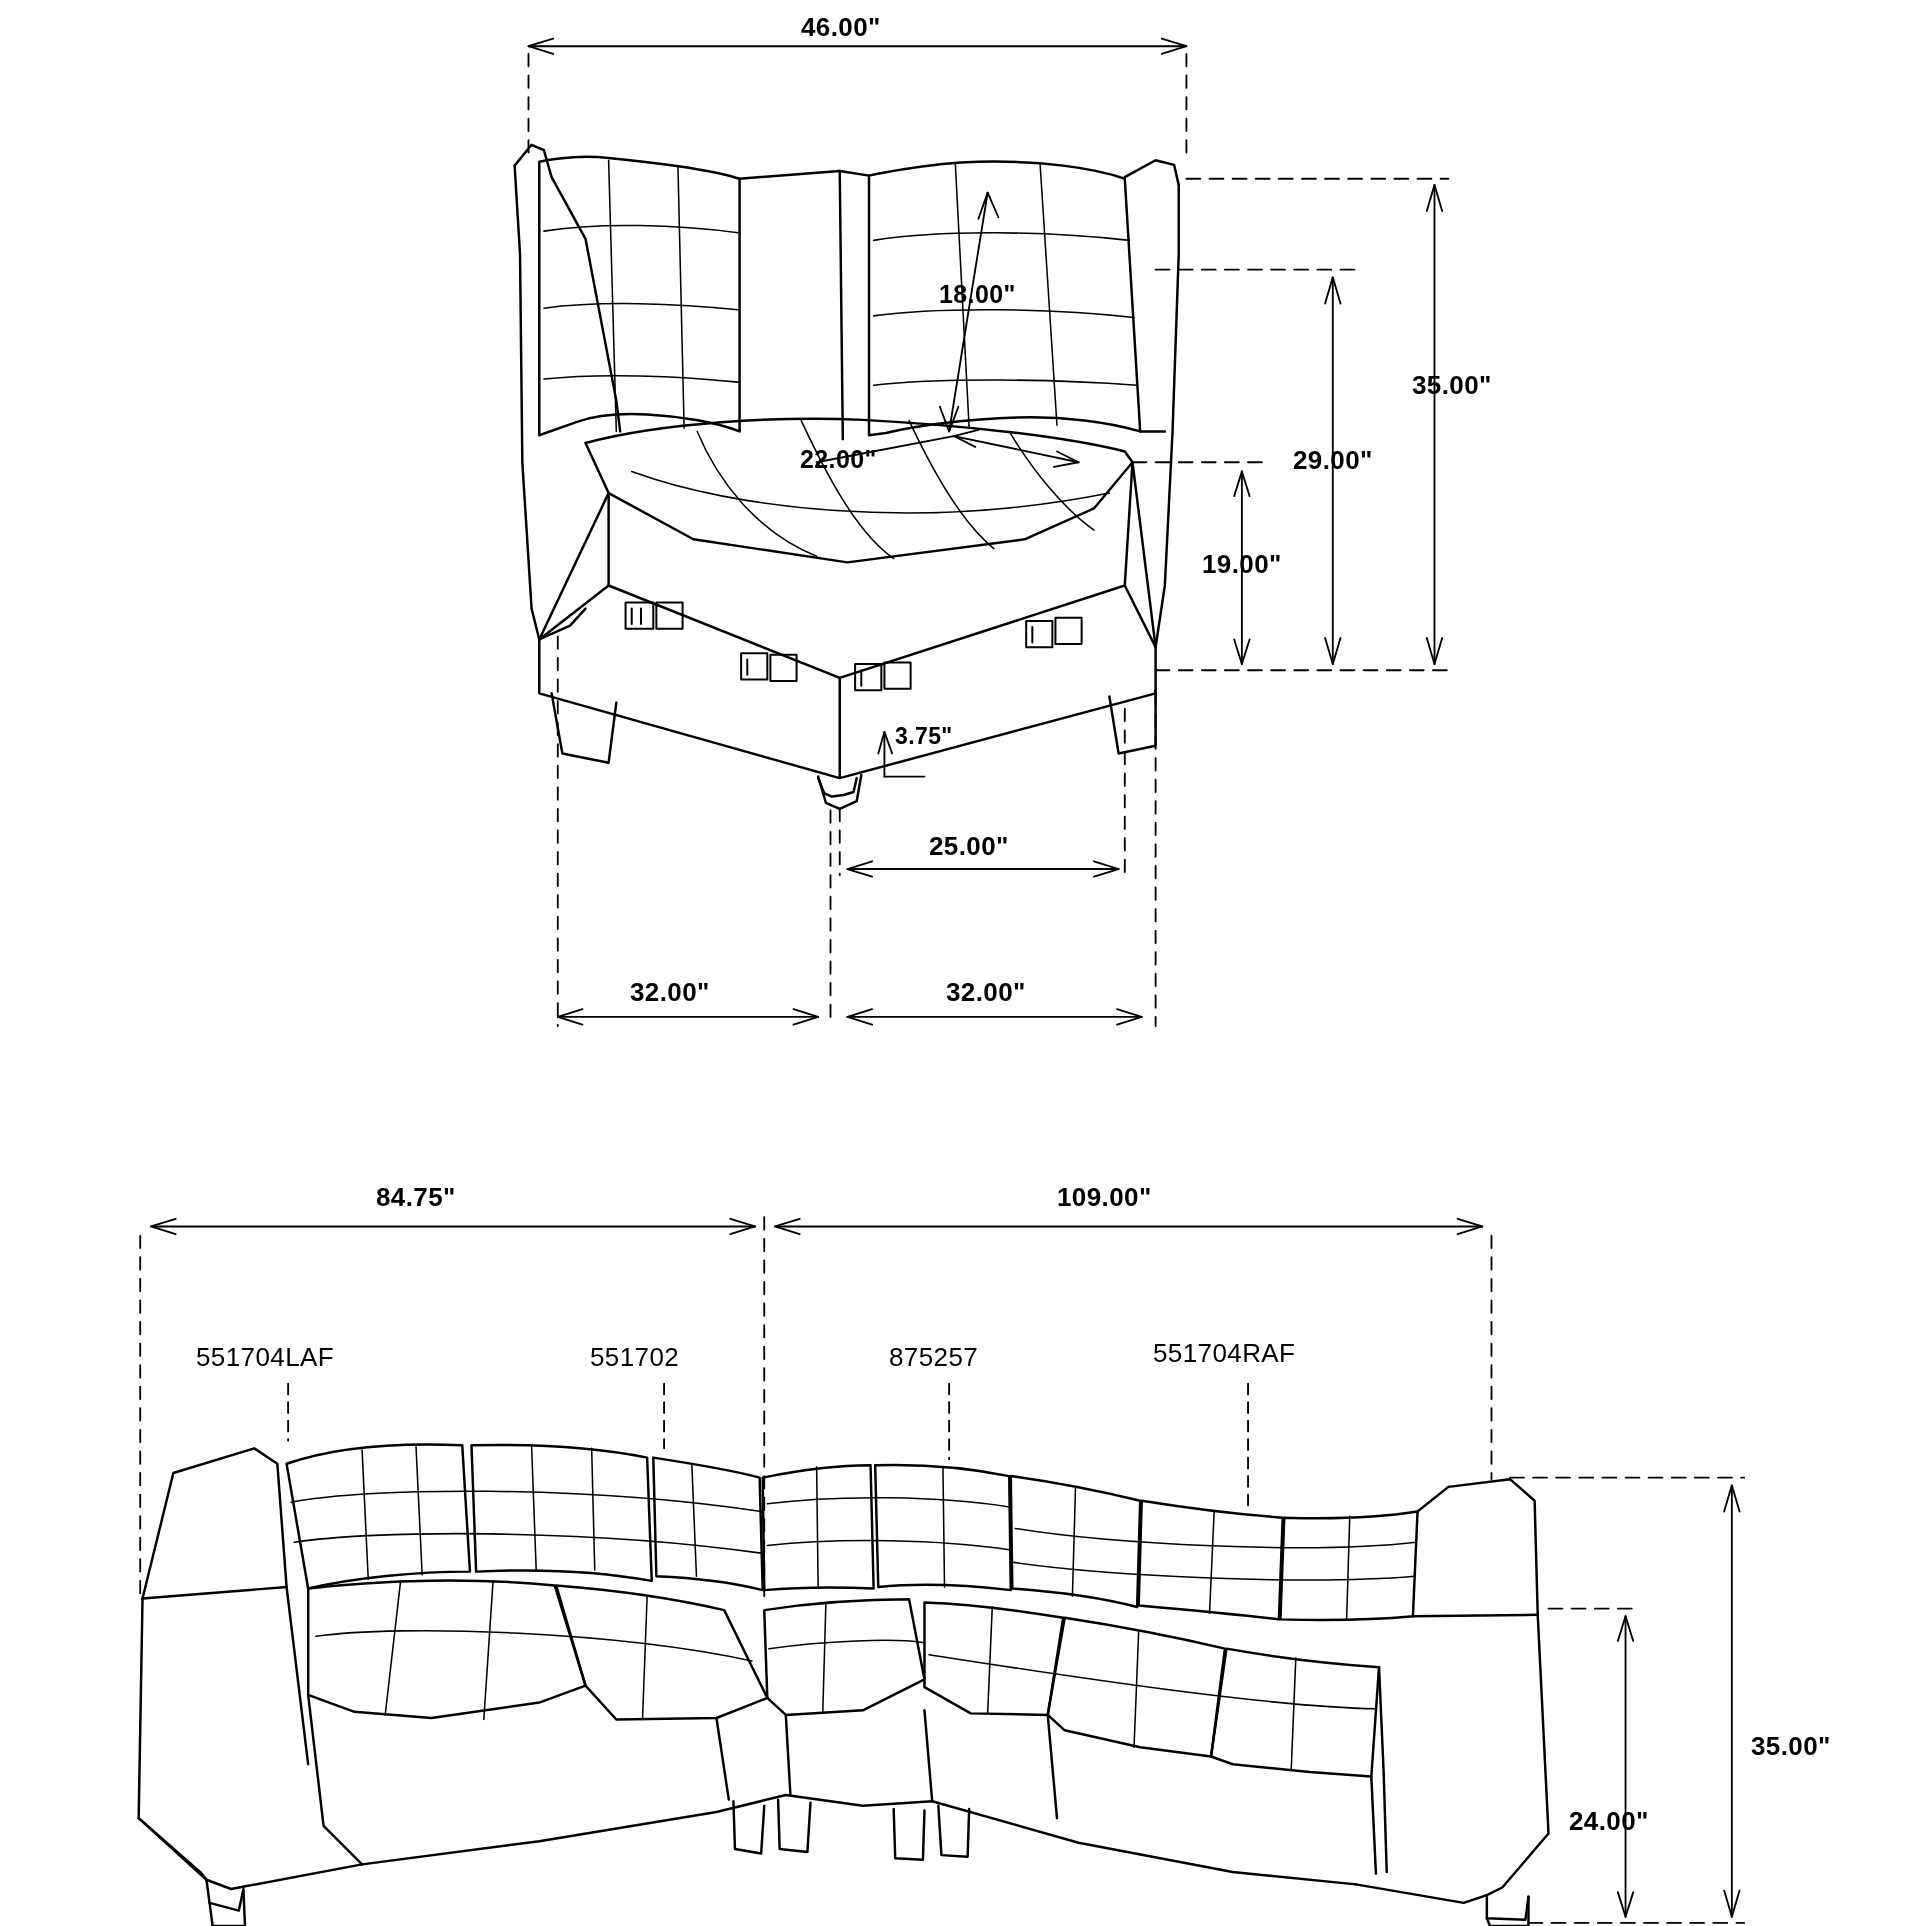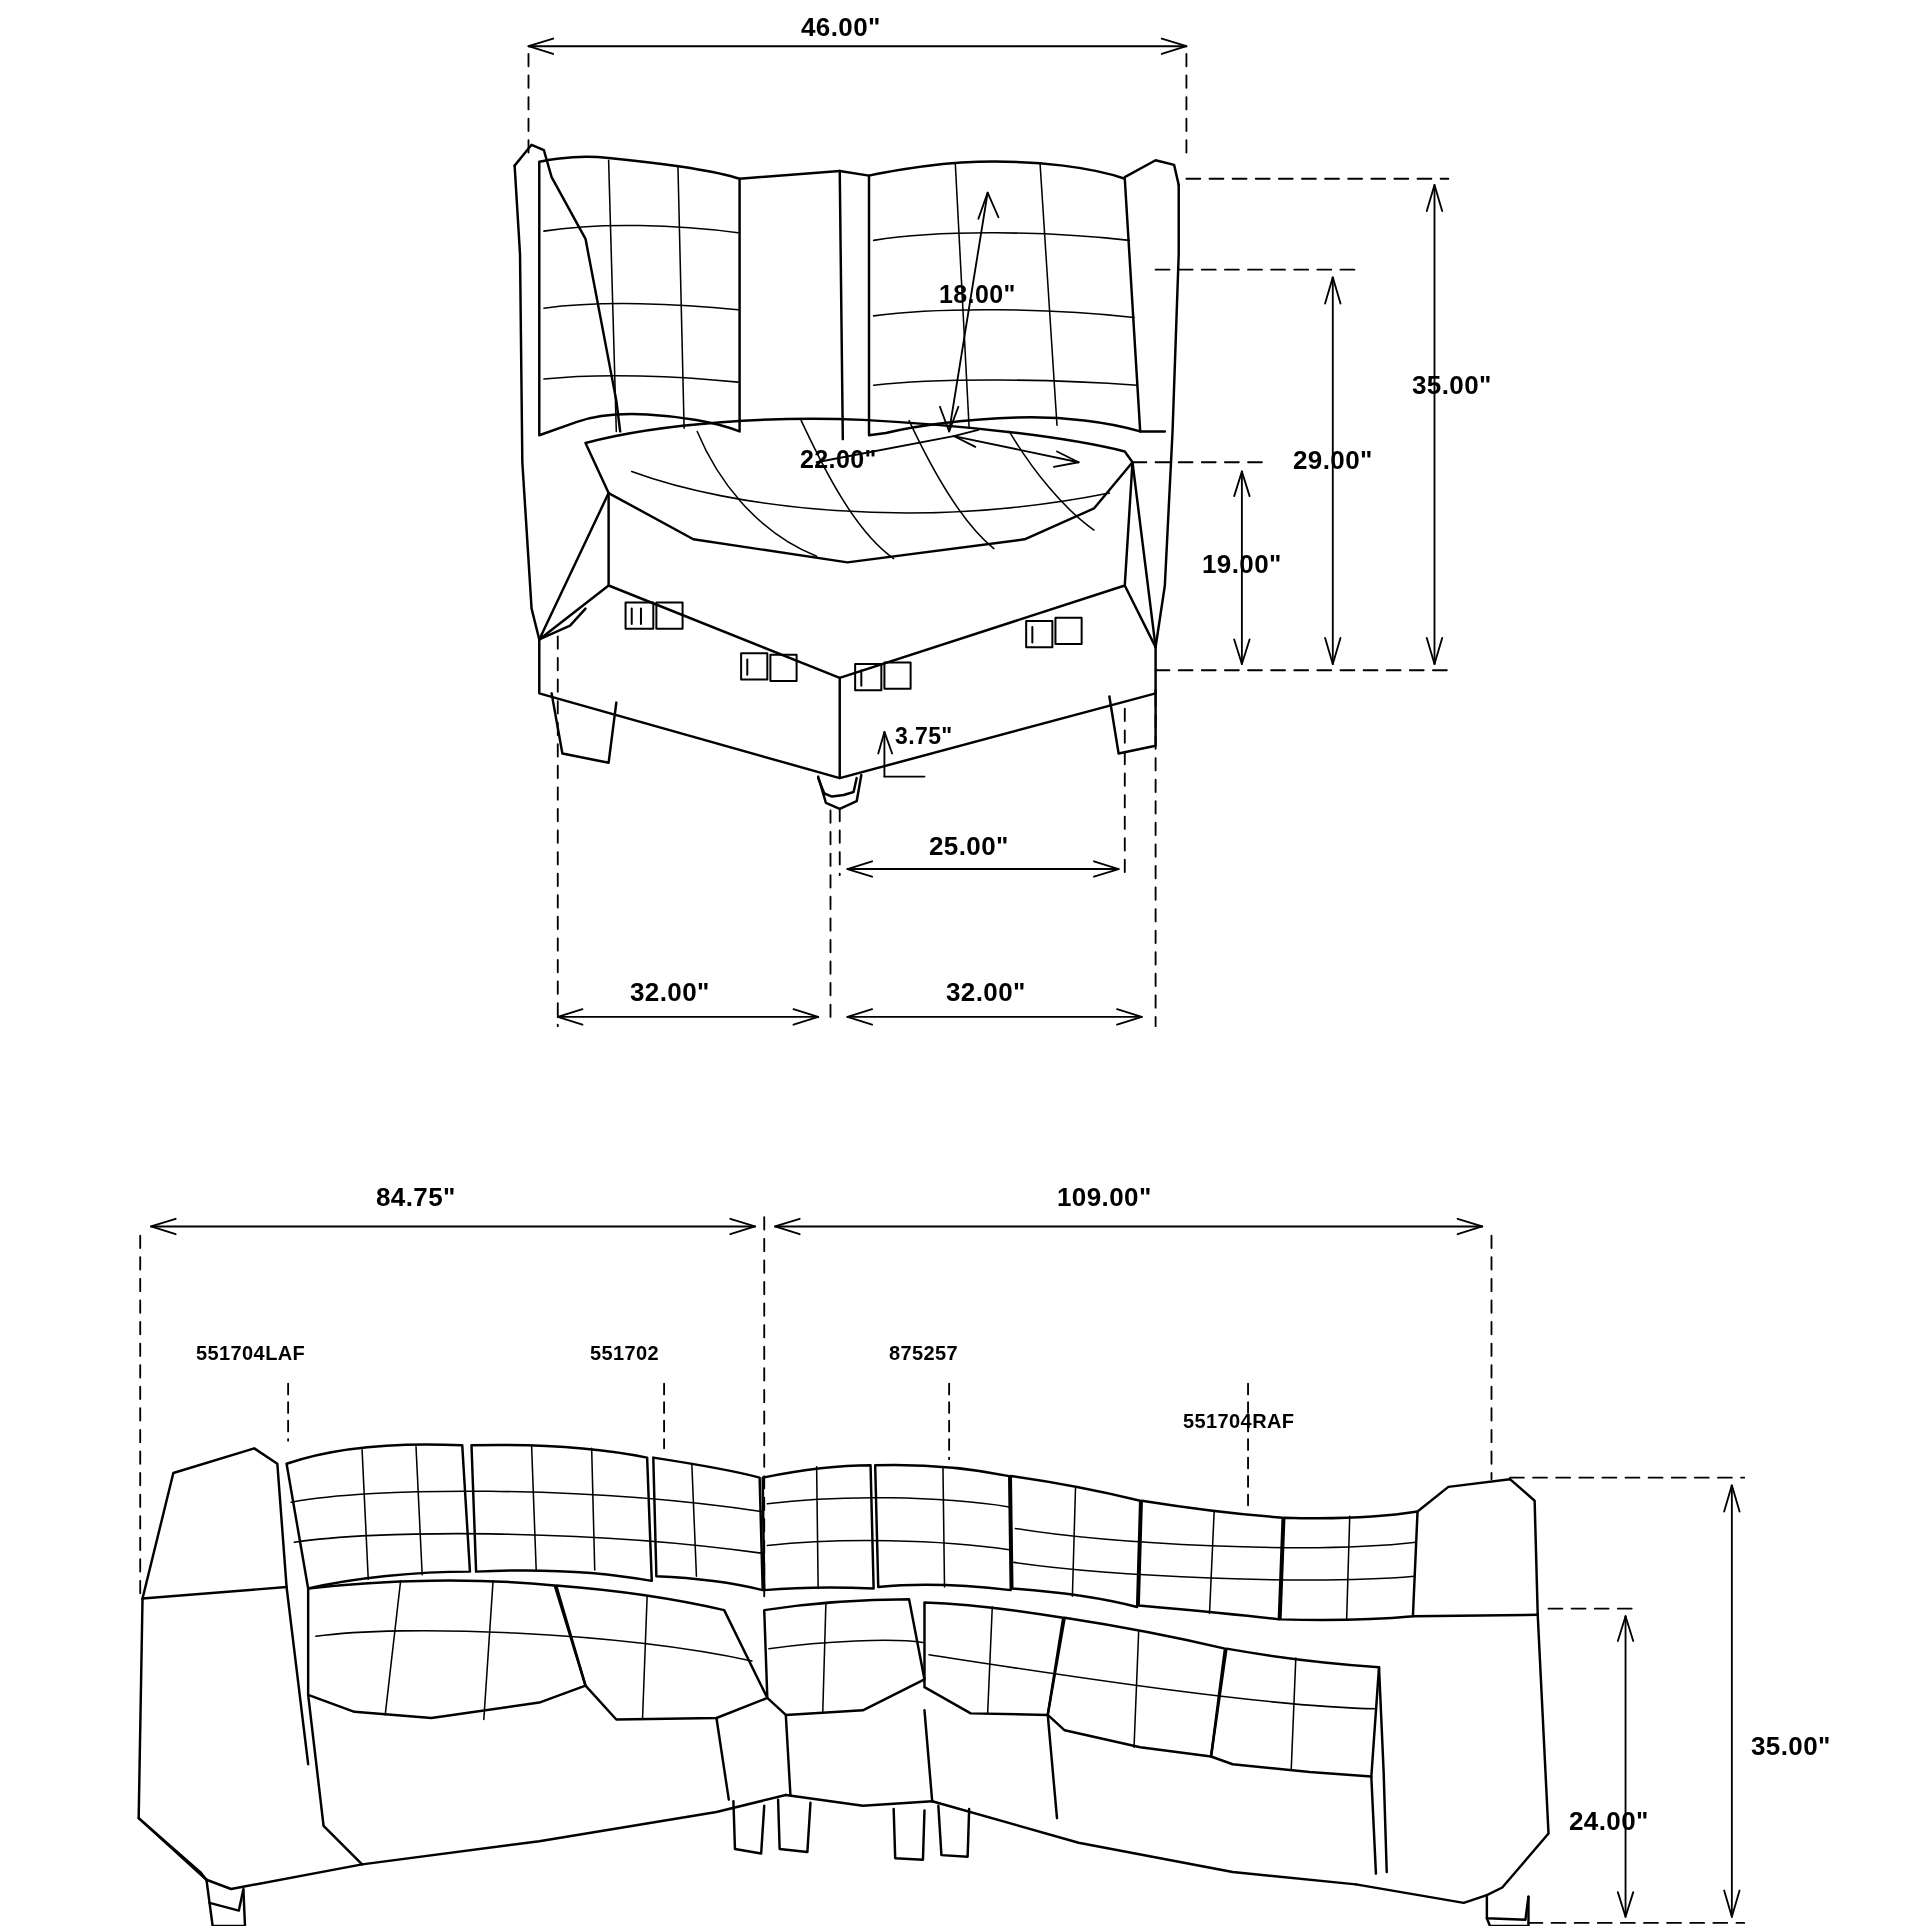--- a/index.html
+++ b/index.html
@@ -18,22 +18,22 @@
     font-weight:bold;
     color:#000;
     white-space:nowrap;
     letter-spacing:0.4px;
   }
   .d-30{font-size:23px;}
   .d-32{font-size:25px;}
   .d-34{font-size:26px;}
   .partlabel{
     position:absolute;
-    font-weight:bold;
-    font-size:20px;
+    font-weight:normal;
+    font-size:26px;
     white-space:nowrap;
     letter-spacing:0.4px;
   }
 </style>
 </head>
 <body>
 
 <div class="stage">
 
 <svg viewBox="0 0 2500 2500" xmlns="http://www.w3.org/2000/svg">
@@ -311,16 +311,16 @@
 <div class="dimlabel d-34" style="left:946px;top:977px;">32.00"</div>
 
 <div class="dimlabel d-34" style="left:376px;top:1182px;">84.75"</div>
 <div class="dimlabel d-34" style="left:1057px;top:1182px;">109.00"</div>
 <div class="dimlabel d-34" style="left:1751px;top:1731px;">35.00"</div>
 <div class="dimlabel d-34" style="left:1569px;top:1806px;">24.00"</div>
 
 <div class="partlabel" style="left:196px;top:1342px;">551704LAF</div>
 <div class="partlabel" style="left:590px;top:1342px;text-align:center;">551702</div>
 <div class="partlabel" style="left:889px;top:1342px;">875257</div>
-<div class="partlabel" style="left:1153px;top:1410px;margin-left:30px;">551704RAF</div>
+<div class="partlabel" style="left:1153px;top:1338px;">551704RAF</div>
 
 </div>
 
 
 </body></html>

